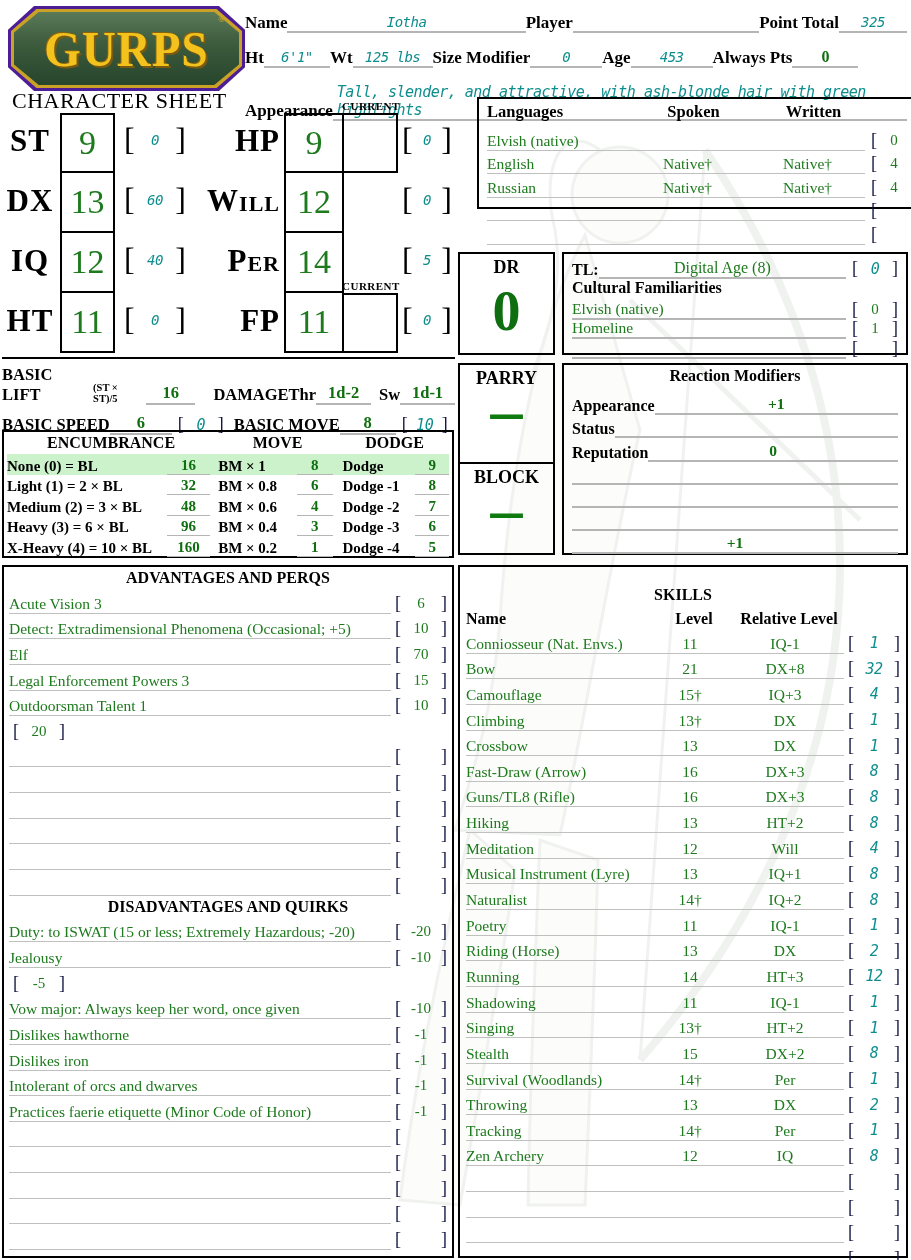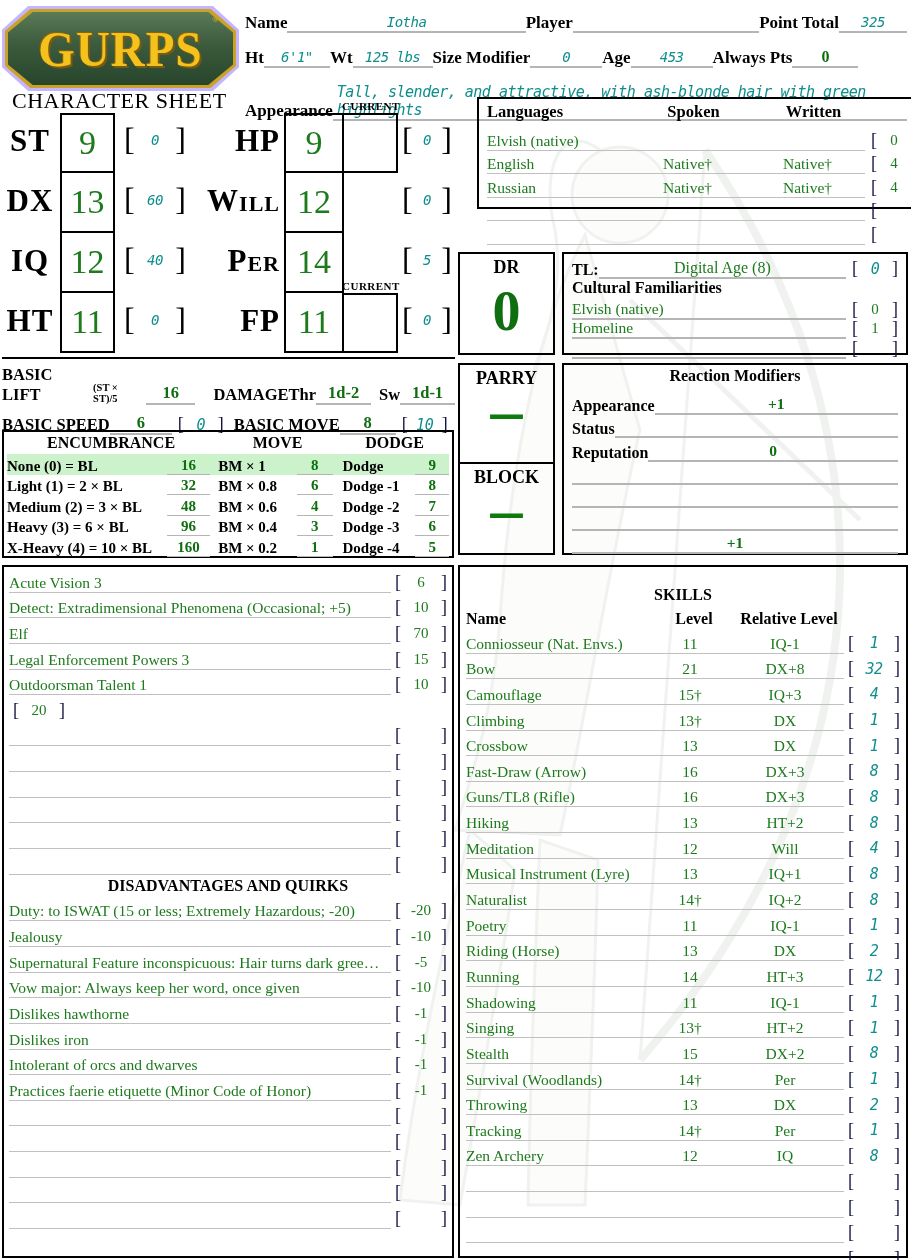--- a/index.html
+++ b/index.html
@@ -11,22 +11,22 @@
 
   
   .b { font-weight:bold; }
   .green { color:#1d7a1d; }
   .gbold { color:#0f6e0f; font-weight:bold; }
   .hand { font-family:"DejaVu Sans Mono", monospace; font-style:italic;
           color:#0e8d8d; font-size:14px; letter-spacing:-0.5px; }
   .uline { border-bottom:2px solid #b5b5b5; }
 
   
-  .logo { left:2px; top:6px; width:237px; height:85px;
-          clip-path:polygon(11% 0,89% 0,100% 28%,100% 72%,89% 100%,11% 100%,0 72%,0 28%); background:#c4b5fd;
+  .logo { left:8px; top:6px; width:237px; height:85px;
+          clip-path:polygon(11% 0,89% 0,100% 28%,100% 72%,89% 100%,11% 100%,0 72%,0 28%); background:#4c1d95;
           display:flex; align-items:center; justify-content:center; }
   .logo-gold { position:absolute; inset:3px;
           clip-path:polygon(11% 0,89% 0,100% 28%,100% 72%,89% 100%,11% 100%,0 72%,0 28%); background:#c9a227; }
   .logo-green { position:absolute; inset:6px;
           clip-path:polygon(11% 0,89% 0,100% 28%,100% 72%,89% 100%,11% 100%,0 72%,0 28%);
           background:linear-gradient(180deg,#5a7a58 0%,#3c5a3c 45%,#27452b 100%);
           display:flex; align-items:center; justify-content:center; }
   .logo-text { font-size:47px; font-weight:bold; letter-spacing:1px; color:#f3c21d;
           text-shadow:2px 2px 0 #7a5a10, -1px -1px 0 #8a6510; transform:scaleY(1.08); }
   .logo-reg { position:absolute; right:14px; top:2px; font-size:9px; color:#f3c21d; }
@@ -466,20 +466,21 @@
           <span class="e-val gbold">160</span>
           <span class="e-bm">BM × 0.2</span>
           <span class="e-bmv gbold">1</span>
           <span class="e-do">Dodge -4</span>
           <span class="e-dov gbold">5</span>
         </div>
       </div>
   </div>
 
   <div class="abs panel advs">
+    <div class="list-title">ADVANTAGES AND PERQS</div>
     <div>
 
     <div class="list-row">
           <div class="list-main">
             <span class="green" style="flex:1">Acute Vision 3</span>
           </div>
           <div class="bk2">
             <span class="cost green">6</span>
           </div>
         </div>
@@ -582,23 +583,20 @@
         </div>
         <div class="list-row">
           <div class="list-main">
             <span class="green" style="flex:1">Jealousy</span>
           </div>
           <div class="bk2">
             <span class="cost green">-10</span>
           </div>
         </div>
         <div class="list-row">
-          <div class="list-main">
-            <span class="green" style="flex:1">Supernatural Feature inconspicuous: Hair turns dark gree…</span>
-          </div>
           <div class="bk2">
             <span class="cost green">-5</span>
           </div>
         </div>
         <div class="list-row">
           <div class="list-main">
             <span class="green" style="flex:1">Vow major: Always keep her word, once given</span>
           </div>
           <div class="bk2">
             <span class="cost green">-10</span>

